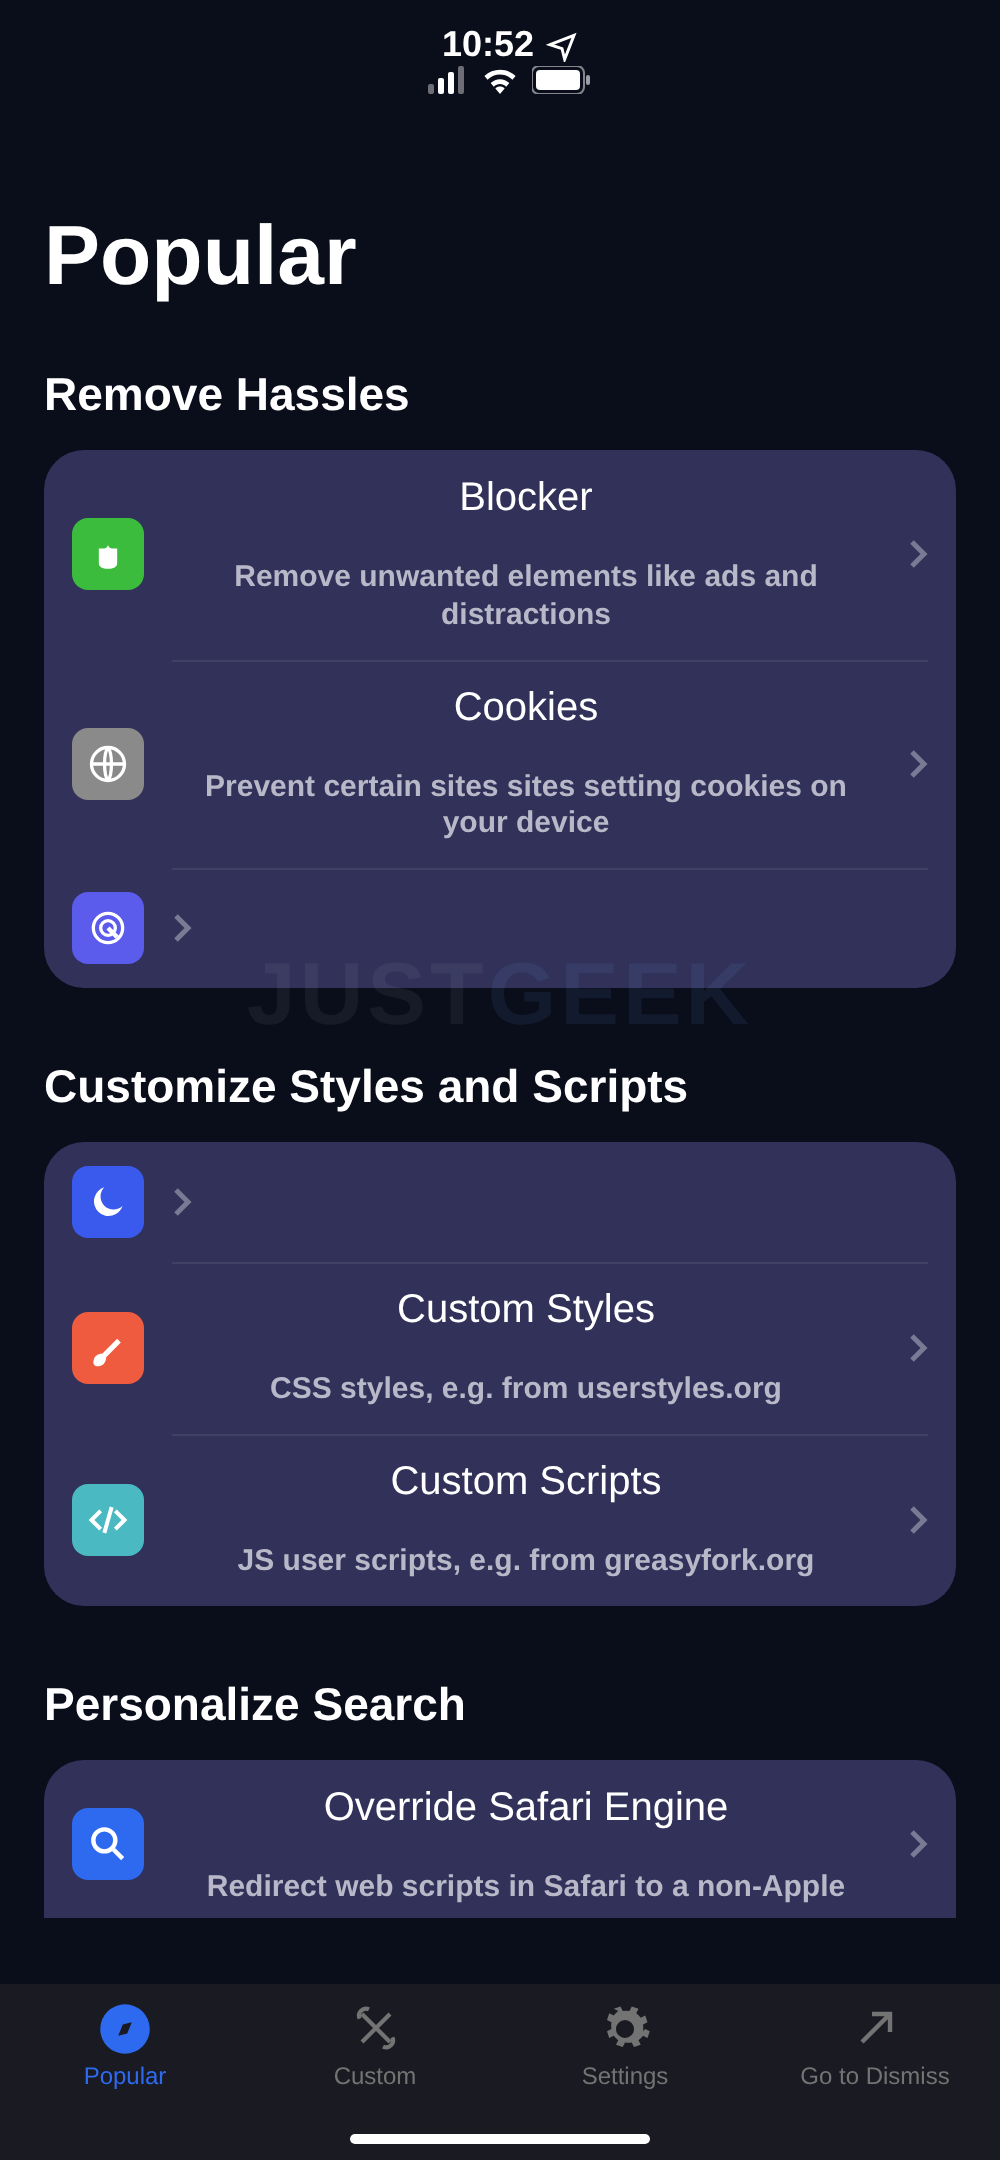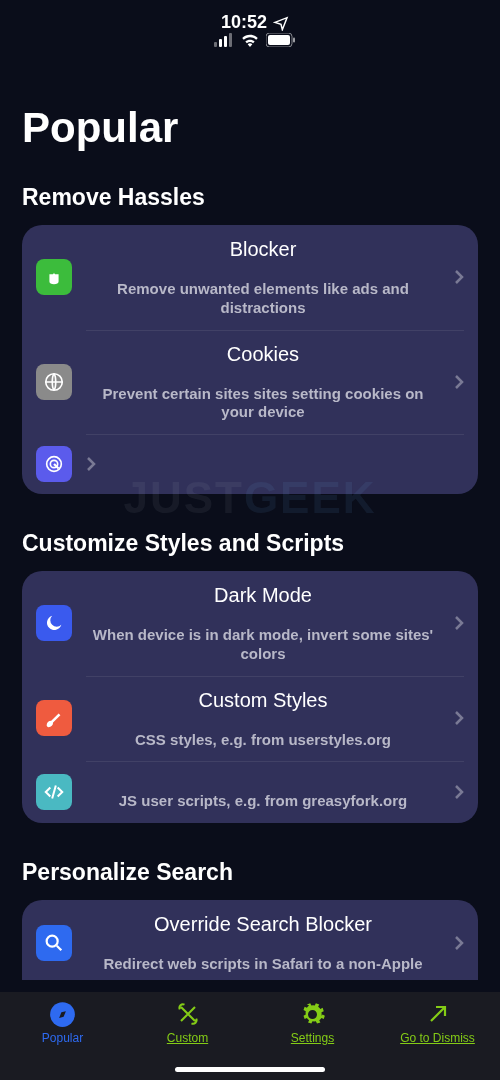--- a/index.html
+++ b/index.html
@@ -132,22 +132,21 @@
       align-items: center;
       justify-content: center;
     }
     .tab-label {
       font-size: 12px;
     }
     .tab-active {
       color: #2e6af0;
     }
     .tab-inactive {
-      color: #84cc16;
-      text-decoration: underline;
+      color: #737373;
     }
     
     .home-indicator {
       position: absolute;
       bottom: 8px;
       left: 50%;
       transform: translateX(-50%);
       width: 150px;
       height: 5px;
       background: #fff;
@@ -260,24 +259,20 @@
 
 <div class="section-title">Customize Styles and Scripts</div>
 <div class="card">
 
   <div class="row">
     <div class="icon-box bg-blue">
       <svg viewBox="0 0 24 24" fill="#fff">
           <path d="M20 14A8 8 0 1 1 10 4a6.5 6.5 0 0 0 10 10z"></path>
         </svg>
     </div>
-    <div class="row-text">
-      <div class="row-title">Dark Mode</div>
-      <div class="row-subtitle">When device is in dark mode, invert some sites' colors</div>
-    </div>
     <svg class="chevron" width="10" height="16" viewBox="0 0 10 16" fill="none" stroke="currentColor" stroke-width="2.5">
         <path d="M2 2l6 6-6 6"></path>
       </svg>
   </div>
 
   <div class="row">
     <div class="icon-box bg-orange">
       <svg viewBox="0 0 24 24" fill="#fff">
           <path d="M4 20c0-3 2-5 5-5l8-8 2 2-8 8c0 3-2 5-5 5-1 0-2-1-2-2z"></path>
         </svg>
@@ -291,40 +286,41 @@
       </svg>
   </div>
 
   <div class="row">
     <div class="icon-box bg-teal">
       <svg viewBox="0 0 24 24" fill="none" stroke="#fff" stroke-width="2.2">
           <path d="M8 7l-5 5 5 5M16 7l5 5-5 5M14 5l-4 14"></path>
         </svg>
     </div>
     <div class="row-text">
+      <div class="row-title">Custom Scripts</div>
       <div class="row-subtitle">JS user scripts, e.g. from greasyfork.org</div>
     </div>
     <svg class="chevron" width="10" height="16" viewBox="0 0 10 16" fill="none" stroke="currentColor" stroke-width="2.5">
         <path d="M2 2l6 6-6 6"></path>
       </svg>
   </div>
 </div>
 
 <div class="section-title">Personalize Search</div>
 <div class="card" style="margin-bottom:0; border-bottom-left-radius:0; border-bottom-right-radius:0;">
 
   <div class="row" style="padding-bottom:6px;">
     <div class="icon-box bg-searchblue">
       <svg viewBox="0 0 24 24" fill="none" stroke="#fff" stroke-width="2.4">
           <circle cx="10" cy="10" r="6"></circle>
           <path d="M15 15l5 5"></path>
         </svg>
     </div>
     <div class="row-text">
-      <div class="row-title">Override Search Blocker</div>
+      <div class="row-title">Override Safari Engine</div>
       <div class="row-subtitle" style="white-space:nowrap; overflow:hidden;">Redirect web scripts in Safari to a non-Apple</div>
     </div>
     <svg class="chevron" width="10" height="16" viewBox="0 0 10 16" fill="none" stroke="currentColor" stroke-width="2.5">
         <path d="M2 2l6 6-6 6"></path>
       </svg>
   </div>
 </div>
 
 <div class="tab-bar">
   <div class="tab-item tab-active">

